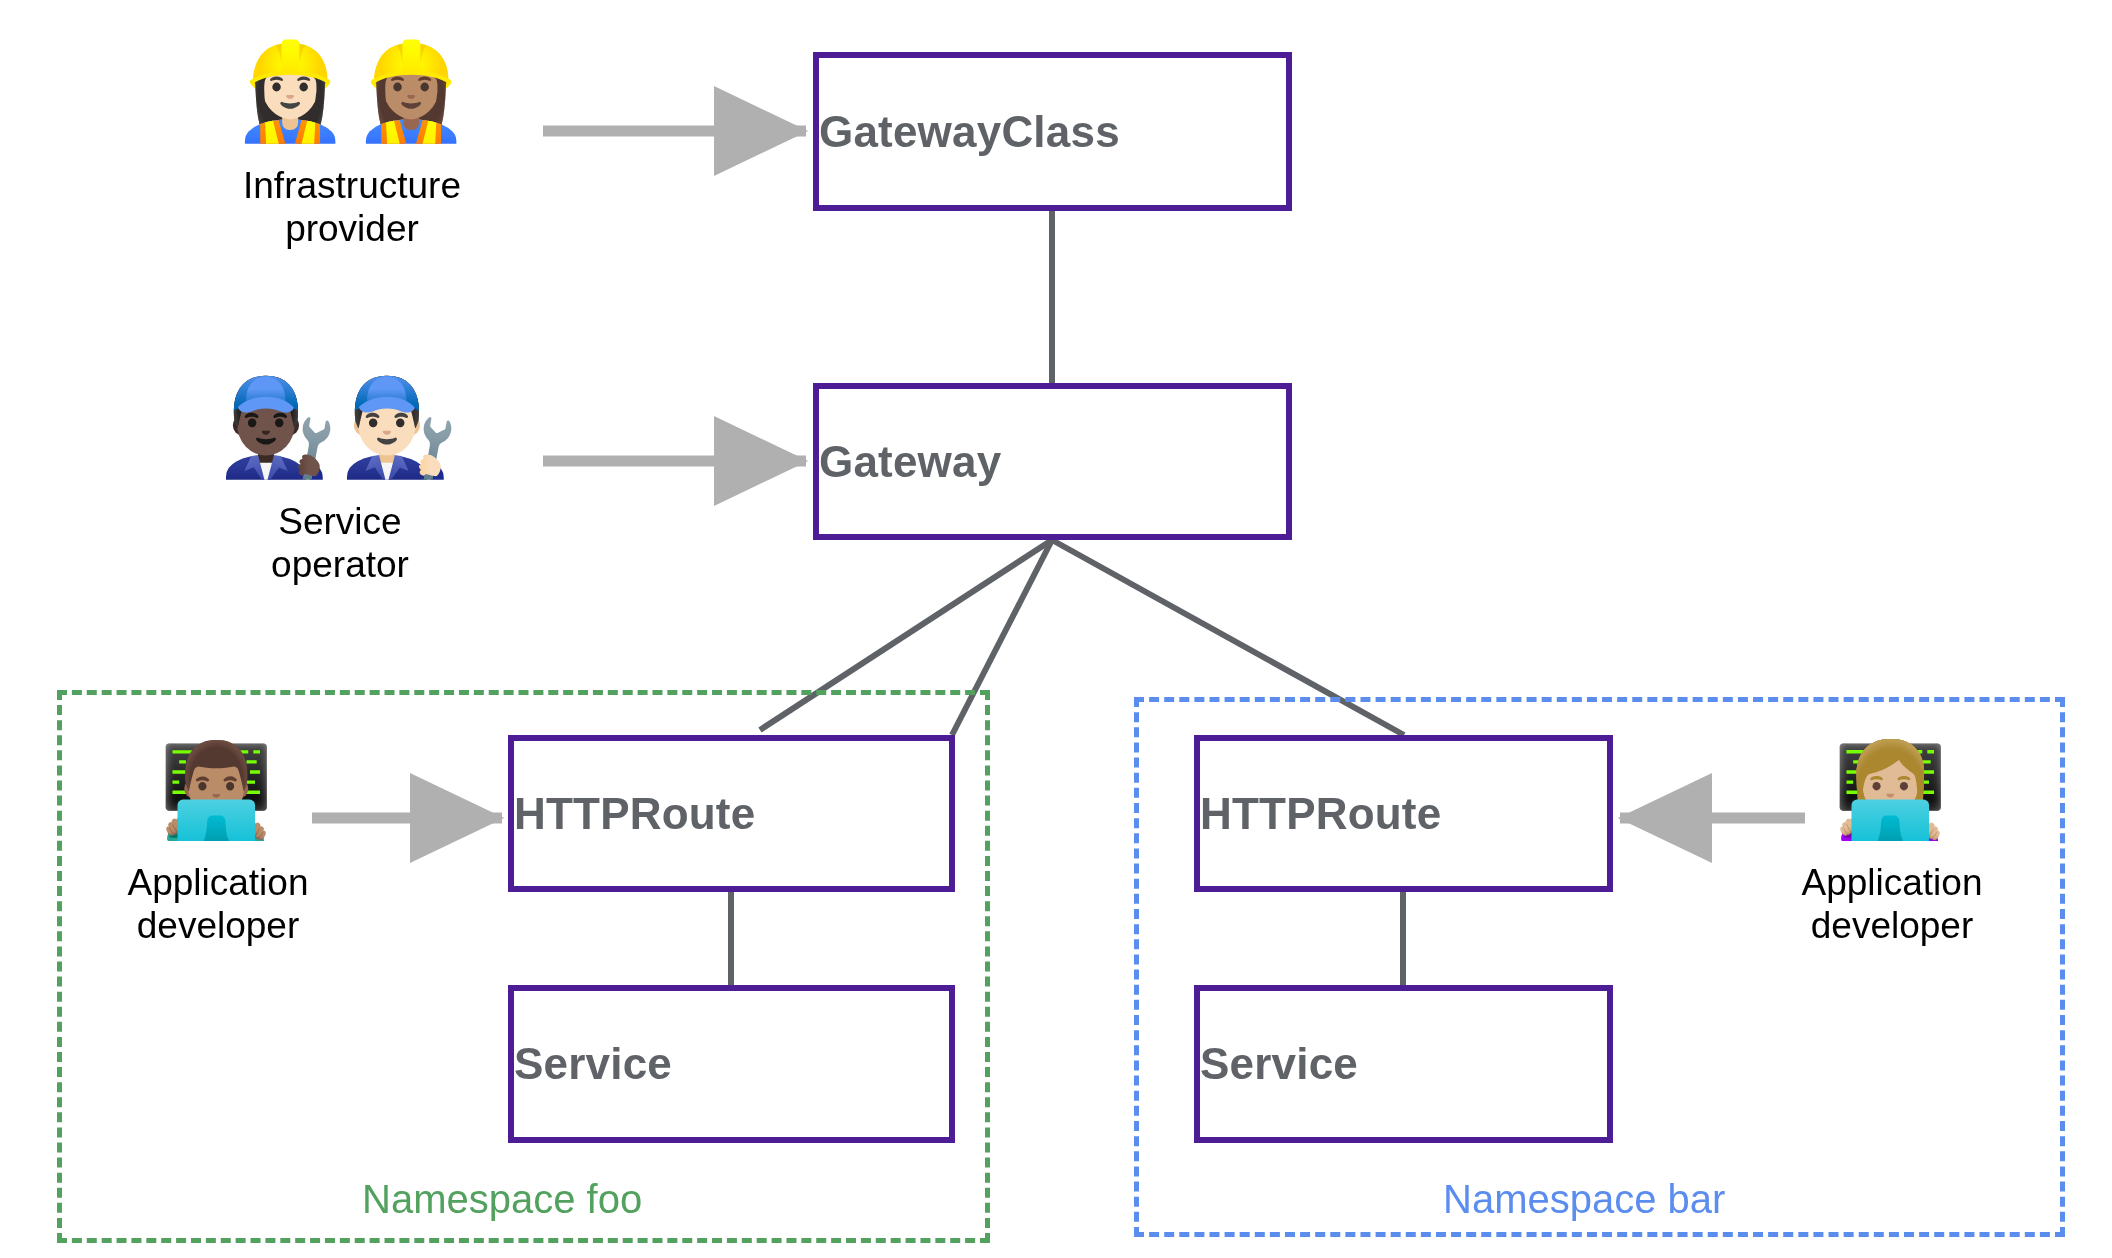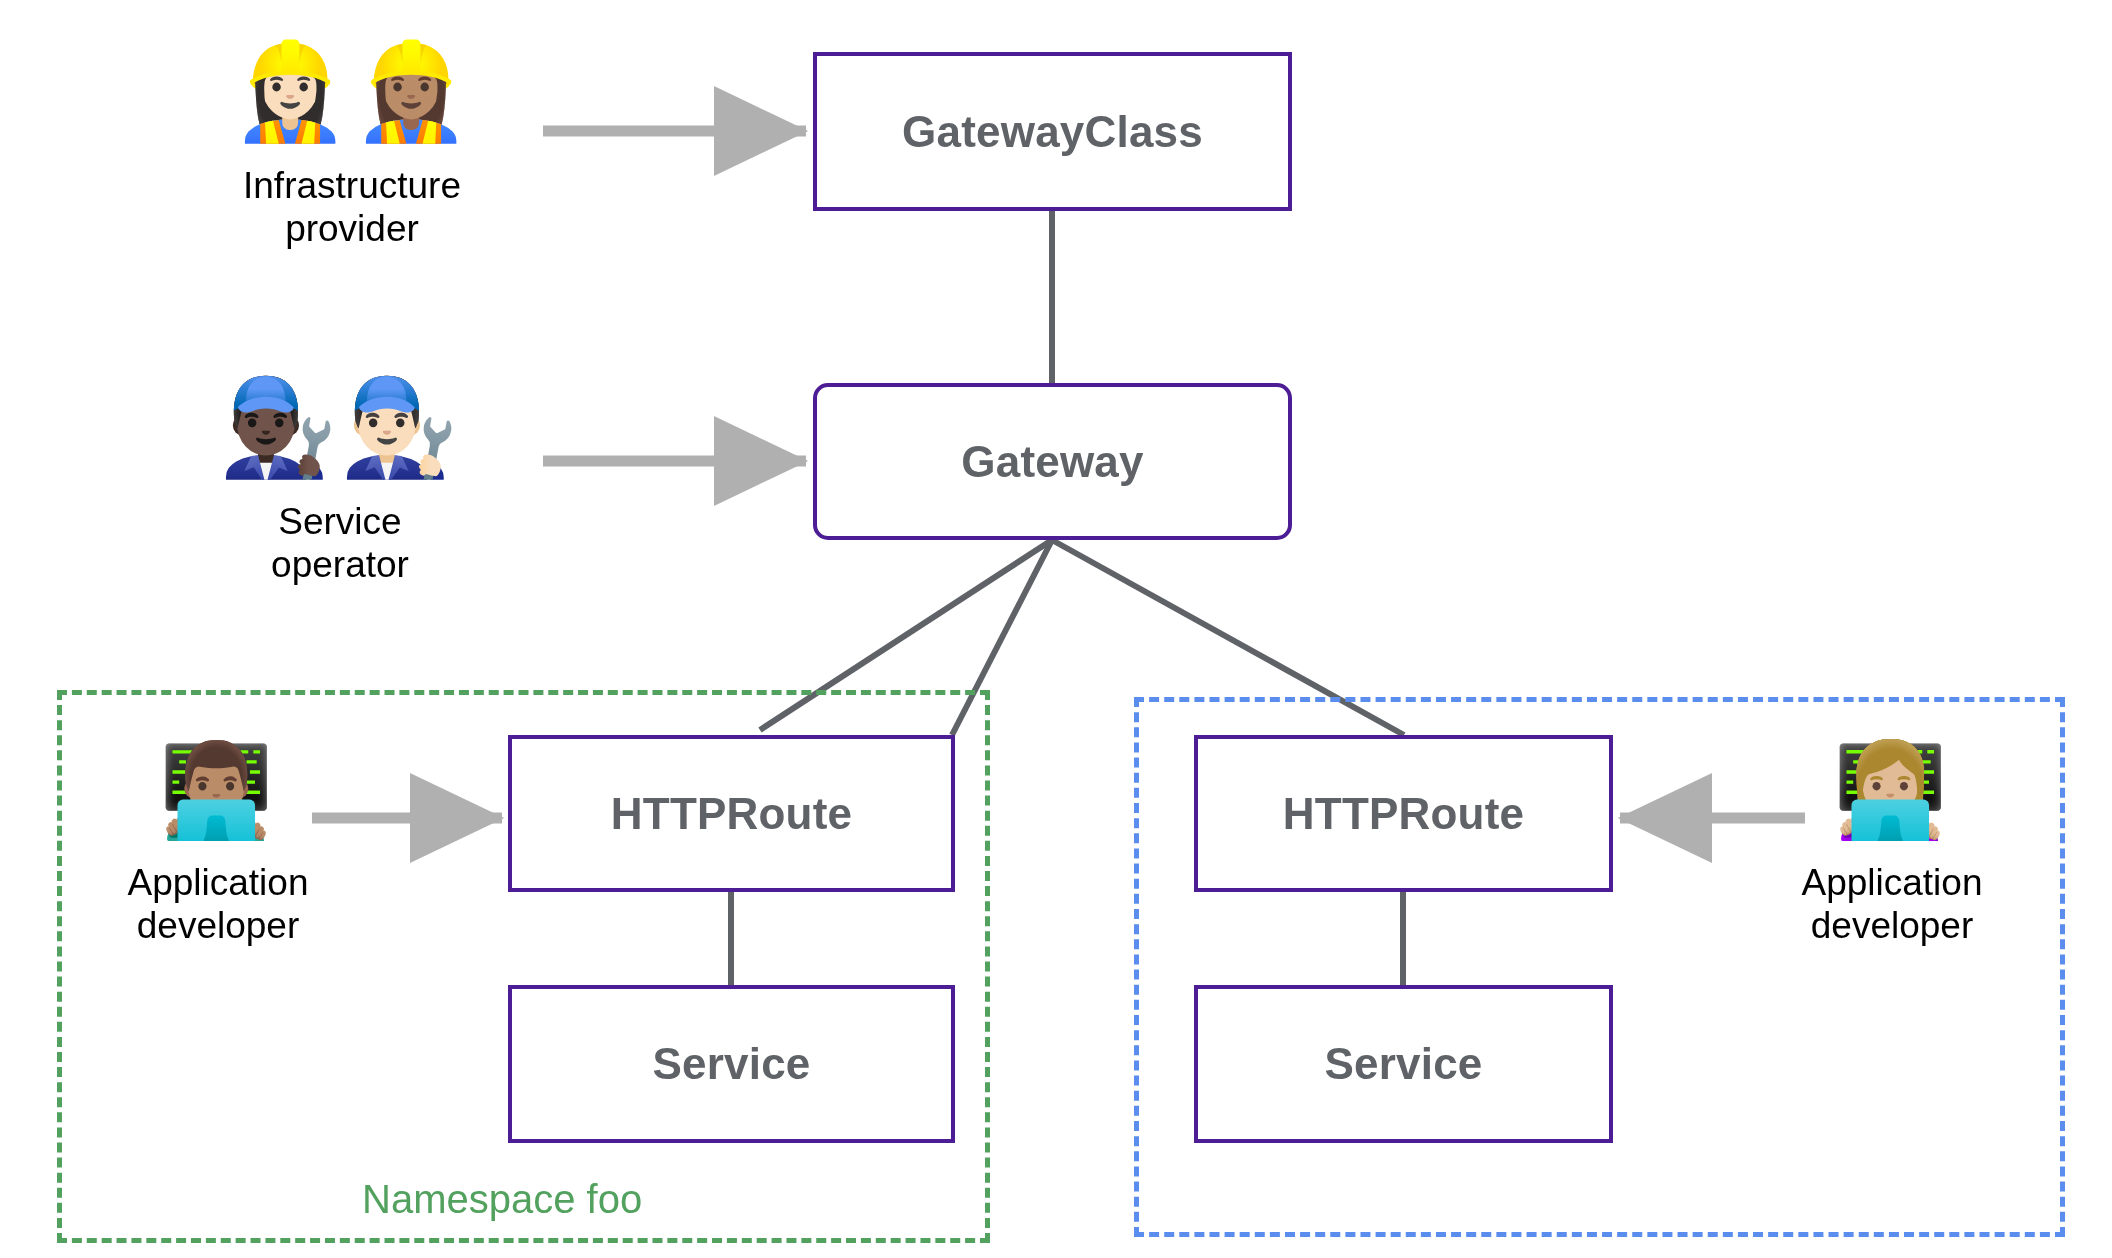--- a/index.html
+++ b/index.html
@@ -21,36 +21,35 @@
     top: 0;
     width: 2112px;
     height: 1258px;
     pointer-events: none;
   }
 
   
   .res-box {
     position: absolute;
     box-sizing: border-box;
-    border: 4px solid #4c1d95;
+    border: 6px solid #4c1d95;
     background: #ffffff;
     display: flex;
     align-items: center;
-    justify-content: center;
   }
   .res-label {
     font-size: 44px;
     font-weight: bold;
     color: #5f6368;
     letter-spacing: 0.2px;
     white-space: nowrap;
   }
 
   #box-gatewayclass { left: 813px;  top: 52px;  width: 479px; height: 159px; }
-  #box-gateway      { left: 813px;  top: 383px; width: 479px; height: 157px; border-radius: 15px; }
+  #box-gateway      { left: 813px;  top: 383px; width: 479px; height: 157px; }
   #box-httproute-foo{ left: 508px;  top: 735px; width: 447px; height: 157px; }
   #box-service-foo  { left: 508px;  top: 985px; width: 447px; height: 158px; }
   #box-httproute-bar{ left: 1194px; top: 735px; width: 419px; height: 157px; }
   #box-service-bar  { left: 1194px; top: 985px; width: 419px; height: 158px; }
 
   
   .ns-box {
     position: absolute;
     box-sizing: border-box;
     border-style: dashed;
@@ -136,20 +135,21 @@
       <line x1="543" y1="461" x2="806" y2="461"></line>
       <line x1="312" y1="818" x2="502" y2="818"></line>
       <line x1="1805" y1="818" x2="1620" y2="818"></line>
     </g>
   </svg>
 
   <div class="ns-box" id="ns-foo"></div>
   <div class="ns-box" id="ns-bar"></div>
 
   <div class="ns-label" id="ns-foo-label">Namespace foo</div>
+  <div class="ns-label" id="ns-bar-label">Namespace bar</div>
 
   <div class="res-box" id="box-gatewayclass">
     <span class="res-label">GatewayClass</span>
   </div>
 
   <div class="res-box" id="box-gateway">
     <span class="res-label">Gateway</span>
   </div>
 
   <div class="res-box" id="box-httproute-foo">

